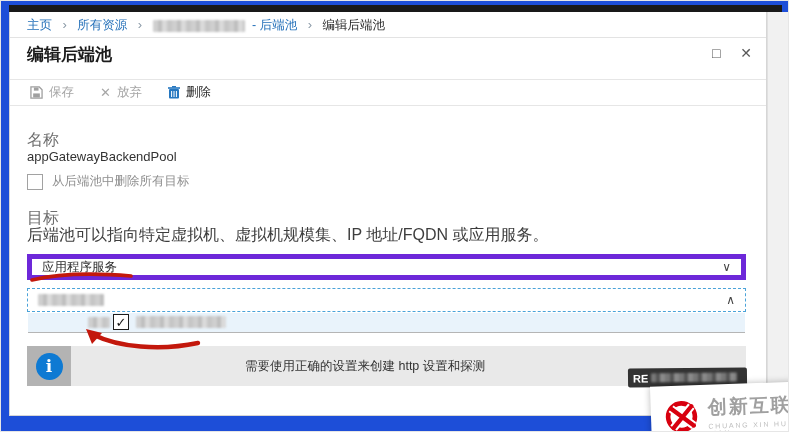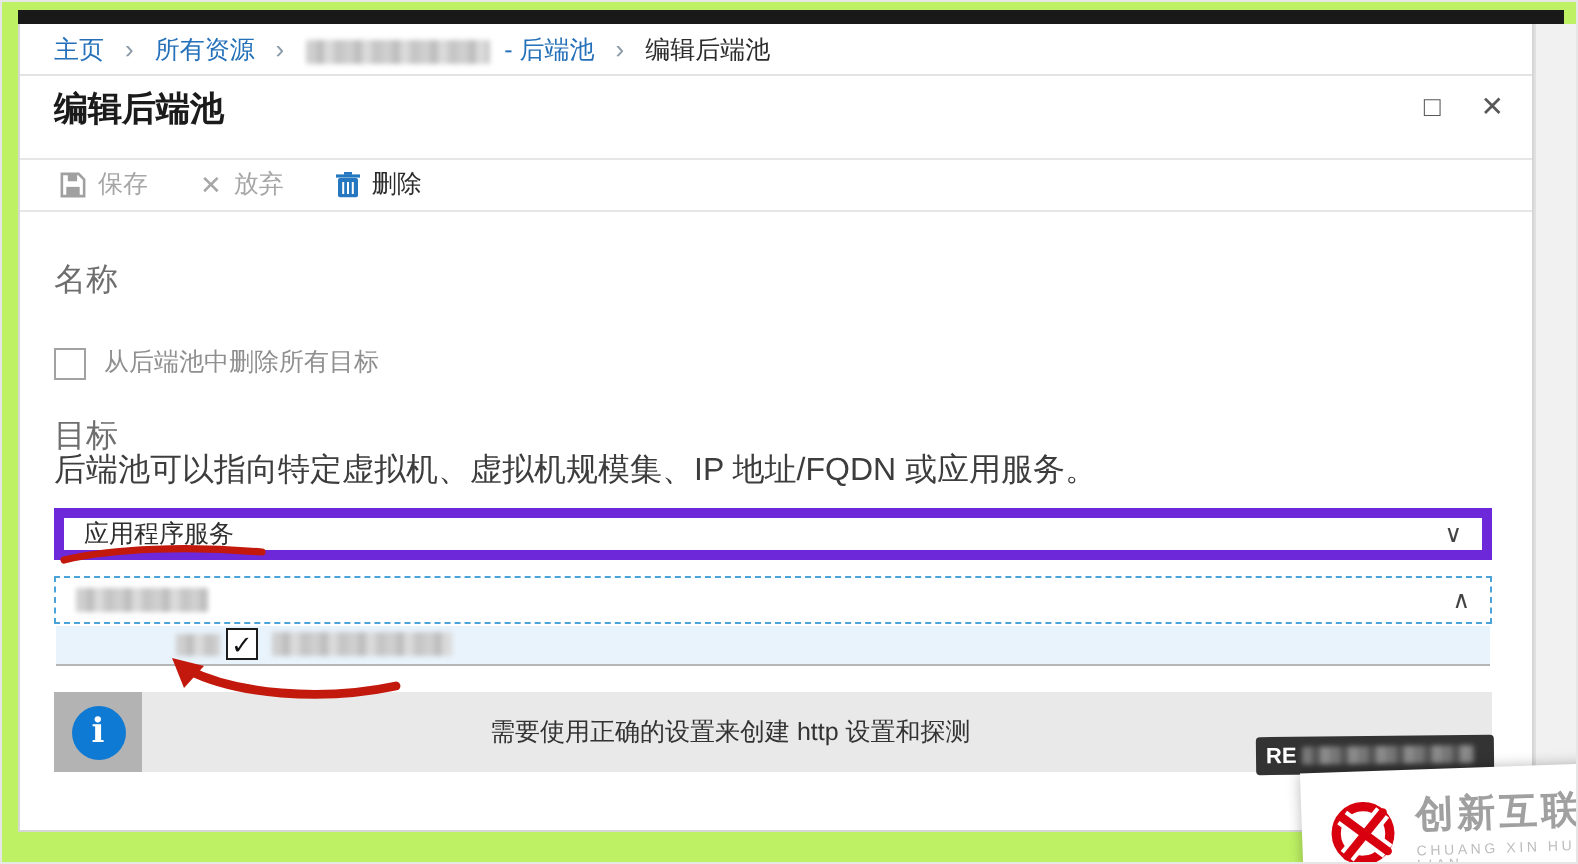--- a/index.html
+++ b/index.html
@@ -1,17 +1,17 @@
 <!DOCTYPE html>
 <html style="--c-topbar: #191919; --c-link: #2470b9; --c-accent: #0e7ad3; --c-red: #c3180c; --c-focus: #4aa3d9; --c-option_bg: #e9f3fb; --c-brand_red: #d8000f;"><head>
 <meta charset="utf-8">
 <style>
   html,body{margin:0;padding:0;background:#fff;}
   *{box-sizing:border-box;font-family:"Liberation Sans","DejaVu Sans",sans-serif;}
-  .stage{position:relative;width:789px;height:432px;background:#bef264;border:1px solid #e6e6e6;overflow:hidden;}
+  .stage{position:relative;width:789px;height:432px;background:#1d4ed8;border:1px solid #e6e6e6;overflow:hidden;}
   .right-gutter{position:absolute;left:766px;top:11px;width:23px;height:421px;background:#f1f1f1;border-left:1px solid #e0e0e0;}
   .topbar{position:absolute;left:8px;top:4px;width:773px;height:7px;background:var(--c-topbar,#191919);}
   .dialog{position:absolute;left:8px;top:11px;width:758px;height:404px;background:#fff;border:1px solid #d6d6d6;border-top:none;}
 
   
   .breadcrumb{position:absolute;left:0;top:0;width:100%;height:26px;line-height:26px;padding-left:17px;border-bottom:1px solid #e3e3e3;font-size:12.5px;white-space:nowrap;}
   .bc-link{color:var(--c-link,#2470b9);cursor:pointer;}
   .bc-sep{color:#8b9aa7;margin:0 7px;font-size:13px;}
   .bc-current{color:#2b2b2b;}
   .censor{display:inline-block;vertical-align:middle;border-radius:1px;
@@ -116,20 +116,21 @@
               <rect x="0" y="1.2" width="12" height="1.6" fill="#2577c0"></rect>
               <rect x="4" y="0" width="4" height="1.4" fill="#2577c0"></rect>
               <path d="M3.6,5 v6 M6,5 v6 M8.4,5 v6" stroke="#fff" stroke-width="1"></path>
             </svg>
         </span>
         <span>删除</span>
       </span>
     </div>
 
     <div class="lbl" style="top:118px">名称</div>
+    <div class="val" style="top:137px">appGatewayBackendPool</div>
 
     <div class="chk-row">
       <div class="chk-box"></div>
       <span class="chk-lbl">从后端池中删除所有目标</span>
     </div>
 
     <div class="lbl" style="top:196px">目标</div>
     <div class="desc">后端池可以指向特定虚拟机、虚拟机规模集、IP 地址/FQDN 或应用服务。</div>
 
     <div class="select1">

